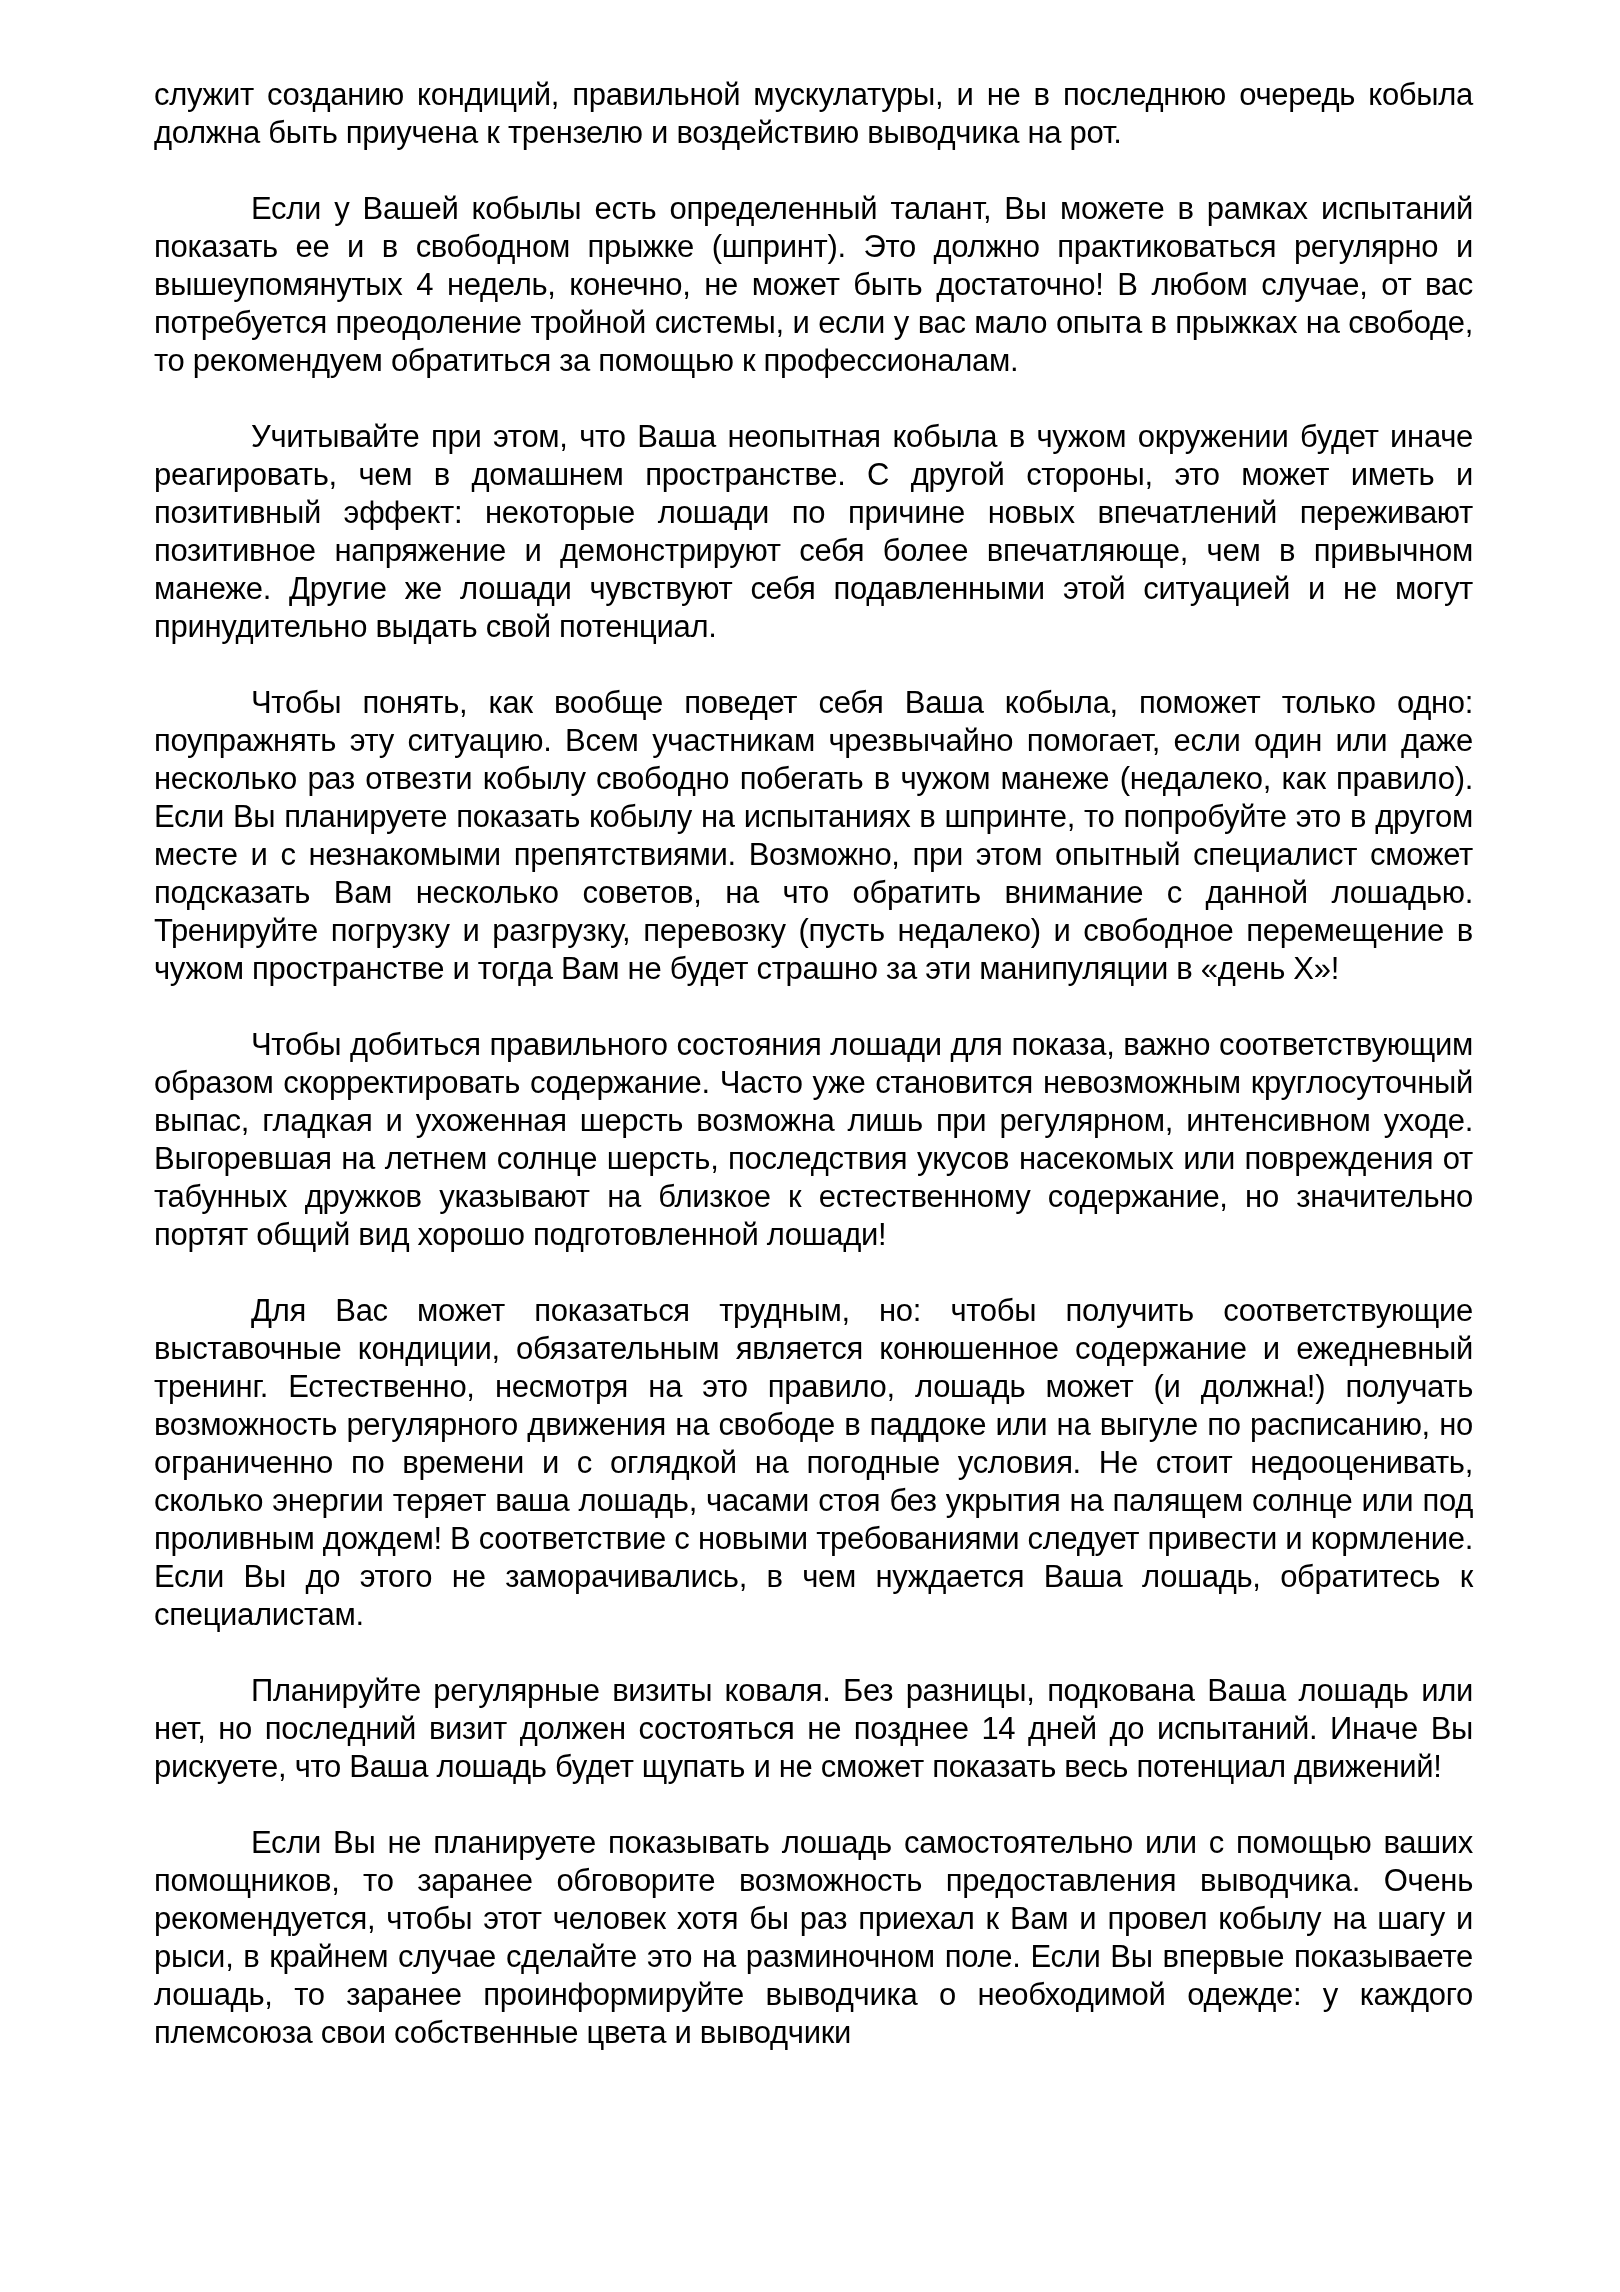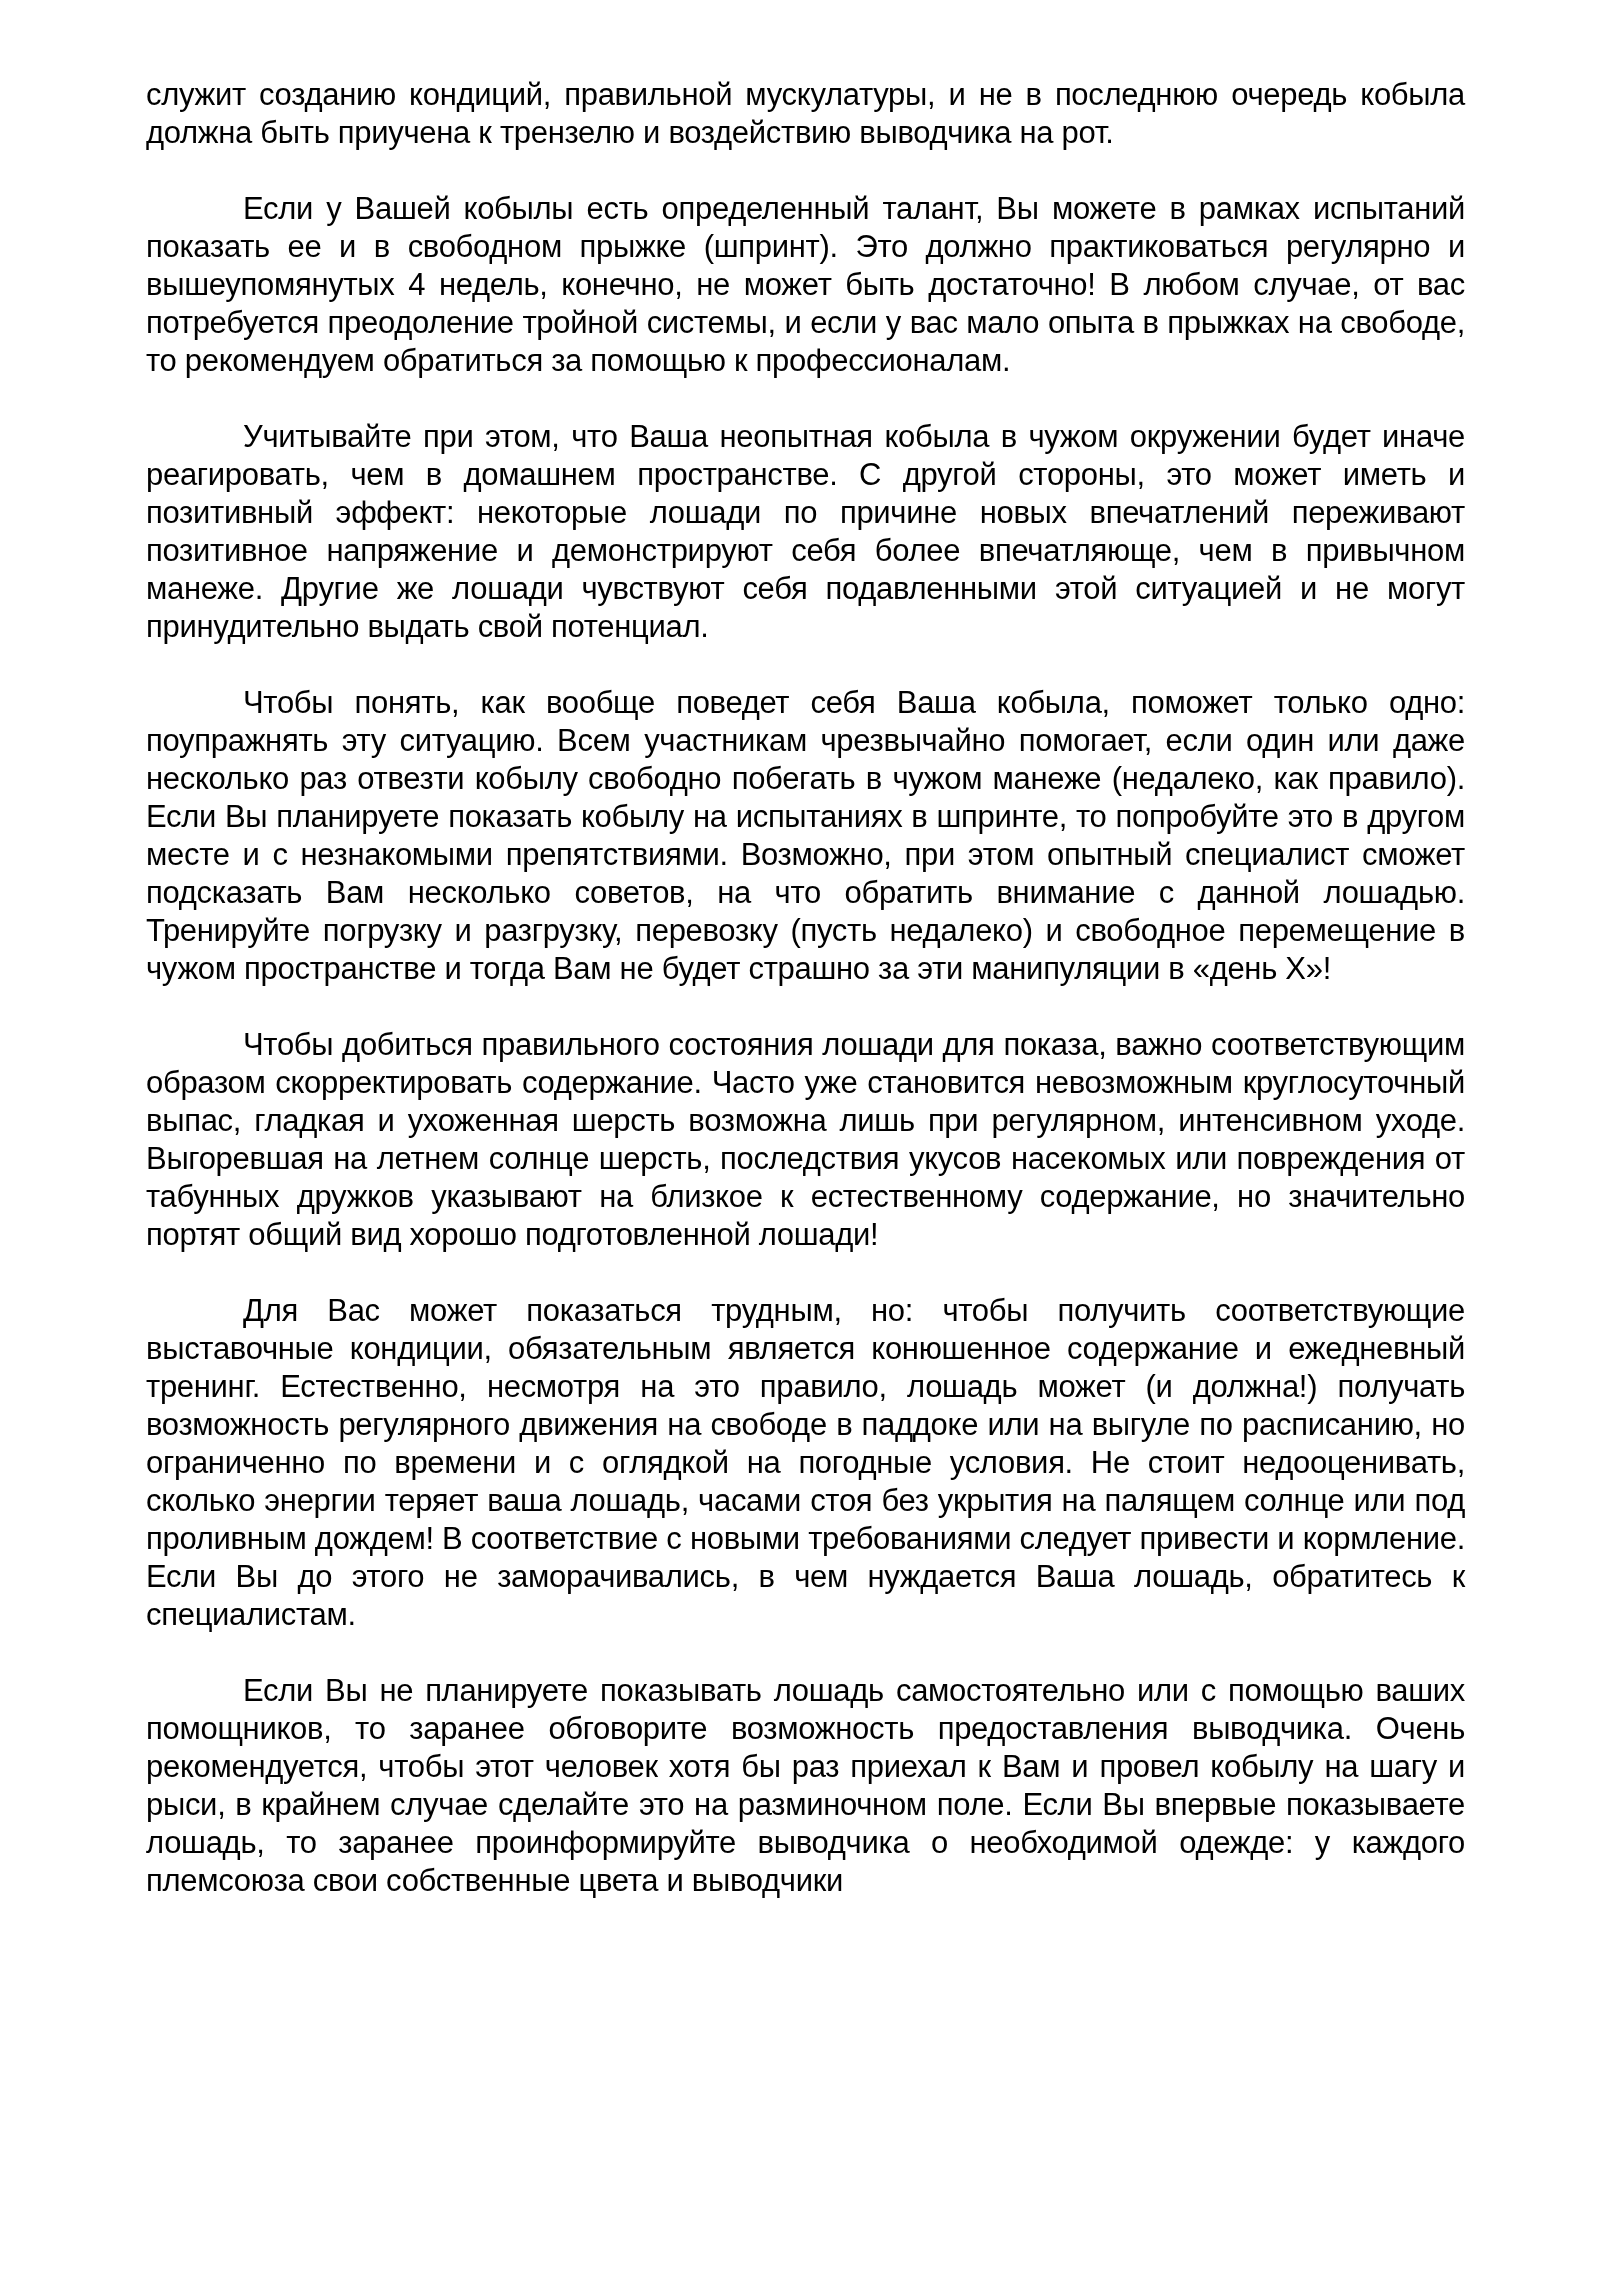--- a/index.html
+++ b/index.html
@@ -8,21 +8,21 @@
       background: #ffffff;
     }
     body {
       width: 1620px;
       height: 2293px;
       overflow: hidden;
       position: relative;
     }
     .page {
       position: absolute;
-      left: 146px;
+      left: 154px;
       top: 76px;
       width: 1319px;
       font-family: "Liberation Sans", sans-serif;
       font-size: 31px;
       line-height: 38px;
       color: #000000;
       text-align: justify;
       letter-spacing: -0.3px;
     }
     .para {
@@ -37,15 +37,16 @@
 </head>
 <body>
 
 <div class="page">
   <p class="para continuation">служит созданию кондиций, правильной мускулатуры, и не в последнюю очередь кобыла должна быть приучена к трензелю и воздействию выводчика на рот.</p>
   <p class="para">Если у Вашей кобылы есть определенный талант, Вы можете в рамках испытаний показать ее и в свободном прыжке (шпринт). Это должно практиковаться регулярно и вышеупомянутых 4 недель, конечно, не может быть достаточно! В любом случае, от вас потребуется преодоление тройной системы, и если у вас мало опыта в прыжках на свободе, то рекомендуем обратиться за помощью к профессионалам.</p>
   <p class="para">Учитывайте при этом, что Ваша неопытная кобыла в чужом окружении будет иначе реагировать, чем в домашнем пространстве. С другой стороны, это может иметь и позитивный эффект: некоторые лошади по причине новых впечатлений переживают позитивное напряжение и демонстрируют себя более впечатляюще, чем в привычном манеже. Другие же лошади чувствуют себя подавленными этой ситуацией и не могут принудительно выдать свой потенциал.</p>
   <p class="para">Чтобы понять, как вообще поведет себя Ваша кобыла, поможет только одно: поупражнять эту ситуацию. Всем участникам чрезвычайно помогает, если один или даже несколько раз отвезти кобылу свободно побегать в чужом манеже (недалеко, как правило). Если Вы планируете показать кобылу на испытаниях в шпринте, то попробуйте это в другом месте и с незнакомыми препятствиями. Возможно, при этом опытный специалист сможет подсказать Вам несколько советов, на что обратить внимание с данной лошадью. Тренируйте погрузку и разгрузку, перевозку (пусть недалеко) и свободное перемещение в чужом пространстве и тогда Вам не будет страшно за эти манипуляции в «день Х»!</p>
   <p class="para">Чтобы добиться правильного состояния лошади для показа, важно соответствующим образом скорректировать содержание. Часто уже становится невозможным круглосуточный выпас, гладкая и ухоженная шерсть возможна лишь при регулярном, интенсивном уходе. Выгоревшая на летнем солнце шерсть, последствия укусов насекомых или повреждения от табунных дружков указывают на близкое к естественному содержание, но значительно портят общий вид хорошо подготовленной лошади!</p>
   <p class="para">Для Вас может показаться трудным, но: чтобы получить соответствующие выставочные кондиции, обязательным является конюшенное содержание и ежедневный тренинг. Естественно, несмотря на это правило, лошадь может (и должна!) получать возможность регулярного движения на свободе в паддоке или на выгуле по расписанию, но ограниченно по времени и с оглядкой на погодные условия. Не стоит недооценивать, сколько энергии теряет ваша лошадь, часами стоя без укрытия на палящем солнце или под проливным дождем! В соответствие с новыми требованиями следует привести и кормление. Если Вы до этого не заморачивались, в чем нуждается Ваша лошадь, обратитесь к специалистам.</p>
+  <p class="para">Планируйте регулярные визиты коваля. Без разницы, подкована Ваша лошадь или нет, но последний визит должен состояться не позднее 14 дней до испытаний. Иначе Вы рискуете, что Ваша лошадь будет щупать и не сможет показать весь потенциал движений!</p>
   <p class="para">Если Вы не планируете показывать лошадь самостоятельно или с помощью ваших помощников, то заранее обговорите возможность предоставления выводчика. Очень рекомендуется, чтобы этот человек хотя бы раз приехал к Вам и провел кобылу на шагу и рыси, в крайнем случае сделайте это на разминочном поле. Если Вы впервые показываете лошадь, то заранее проинформируйте выводчика о необходимой одежде: у каждого племсоюза свои собственные цвета и выводчики</p>
 </div>
 
 
 </body></html>

